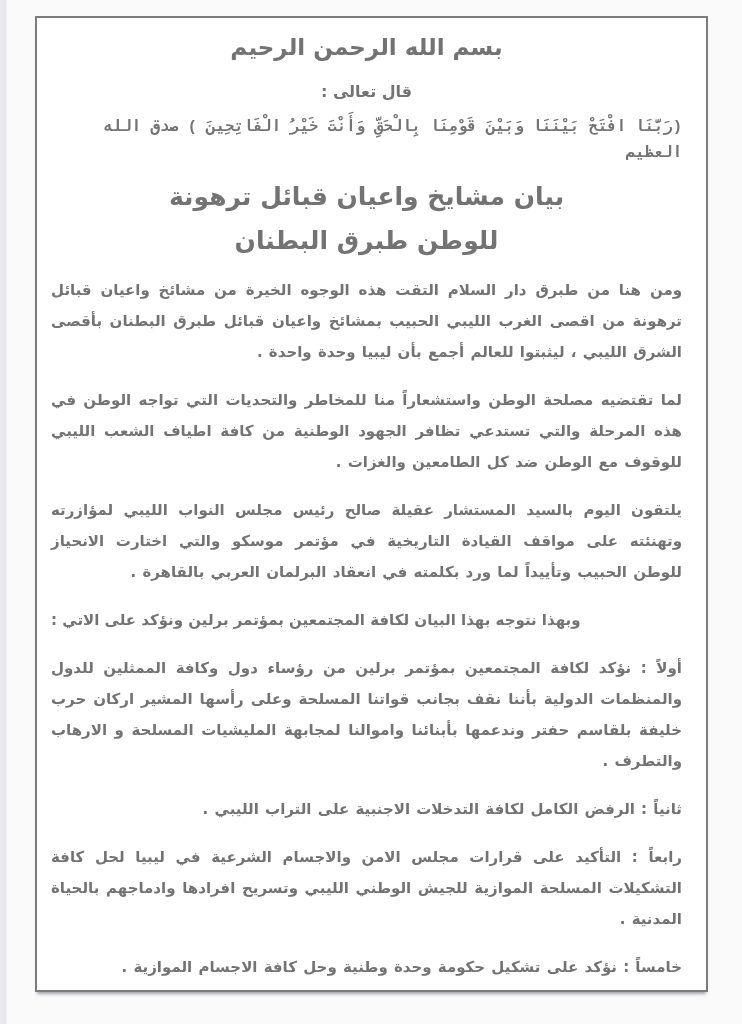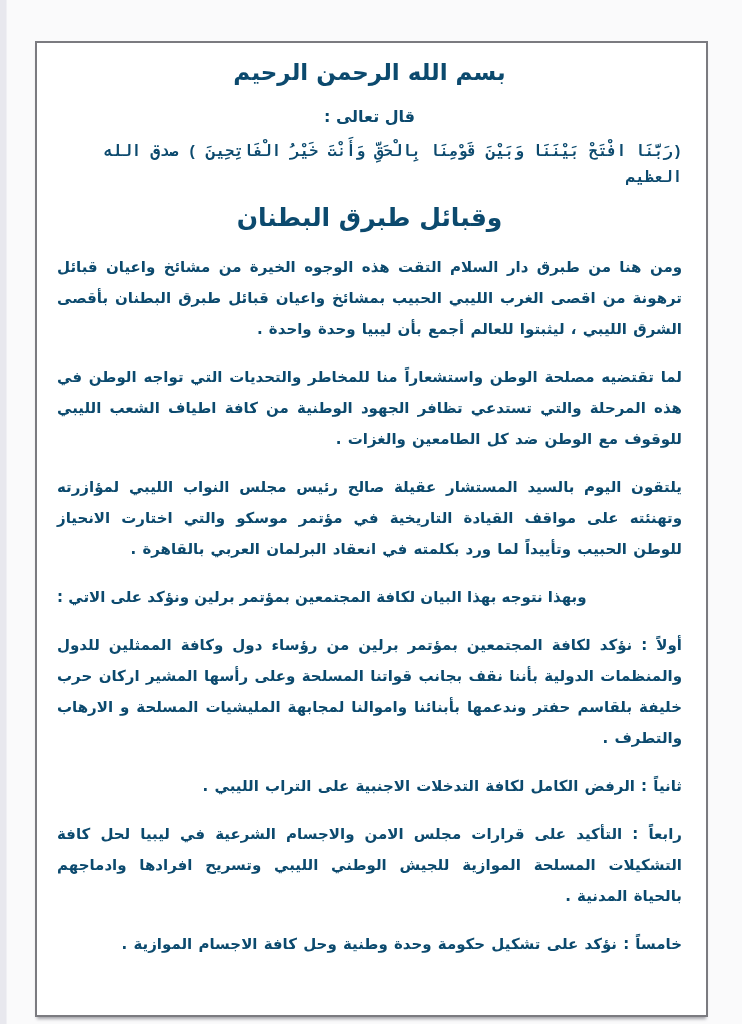--- a/index.html
+++ b/index.html
@@ -17,27 +17,27 @@
   }
   .edge-strip {
     position: absolute;
     left: 0; top: 0;
     width: 7px; height: 1024px;
     background: #e8e8ee;
     border-right: 1px solid #f0f0f4;
   }
   .page {
     position: absolute;
-    left: 35px; top: 41px;
+    left: 35px; top: 16px;
     width: 673px; height: 976px;
     background: #ffffff;
     border: 2px solid #7b7b80;
     box-shadow: 0 4px 3px -2px rgba(60,60,70,0.45);
-    padding: 8px 24px 0 20px;
-    color: #0c4a6e;
+    padding: 8px 24px 0 14px;
+    color: #737373;
     font-weight: 700;
     direction: rtl;
   }
   .basmala {
     text-align: center;
     font-size: 23px;
     line-height: 30px;
     margin-top: 6px;
     letter-spacing: 0.5px;
   }
@@ -85,22 +85,23 @@
   <div class="edge-strip"></div>
 
   <div class="page">
 
     <div class="basmala">بسم الله الرحمن الرحيم</div>
 
     <div class="qala">قال تعالى :</div>
 
     <div class="verse">(رَبَّنَا افْتَحْ بَيْنَنَا وَبَيْنَ قَوْمِنَا بِالْحَقِّ وَأَنْتَ خَيْرُ الْفَاتِحِينَ ) صدق الله العظيم</div>
 
+    <div class="doc-title">بيان مشايخ واعيان قبائل ترهونة</div>
 
-    <div class="doc-title second">وقبائل طبرق البطنان</div>
+    <div class="doc-title second">للوطن طبرق البطنان</div>
 
     <div class="para">ومن هنا من طبرق دار السلام التقت هذه الوجوه الخيرة من مشائخ واعيان قبائل ترهونة من اقصى الغرب الليبي الحبيب بمشائخ واعيان قبائل طبرق البطنان بأقصى الشرق الليبي ، ليثبتوا للعالم أجمع بأن ليبيا وحدة واحدة .</div>
 
     <div class="para">لما تقتضيه مصلحة الوطن واستشعاراً منا للمخاطر والتحديات التي تواجه الوطن في هذه المرحلة والتي تستدعي تظافر الجهود الوطنية من كافة اطياف الشعب الليبي للوقوف مع الوطن ضد كل الطامعين والغزات .</div>
 
     <div class="para">يلتقون اليوم بالسيد المستشار عقيلة صالح رئيس مجلس النواب الليبي لمؤازرته وتهنئته على مواقف القيادة التاريخية في مؤتمر موسكو والتي اختارت الانحياز للوطن الحبيب وتأييداً لما ورد بكلمته في انعقاد البرلمان العربي بالقاهرة .</div>
 
     <div class="intro-line">وبهذا نتوجه بهذا البيان لكافة المجتمعين بمؤتمر برلين ونؤكد على الاتي :</div>
 
     <div class="para">أولاً : نؤكد لكافة المجتمعين بمؤتمر برلين من رؤساء دول وكافة الممثلين للدول والمنظمات الدولية بأننا نقف بجانب قواتنا المسلحة وعلى رأسها المشير اركان حرب خليفة بلقاسم حفتر وندعمها بأبنائنا واموالنا لمجابهة المليشيات المسلحة و الارهاب والتطرف .</div>

